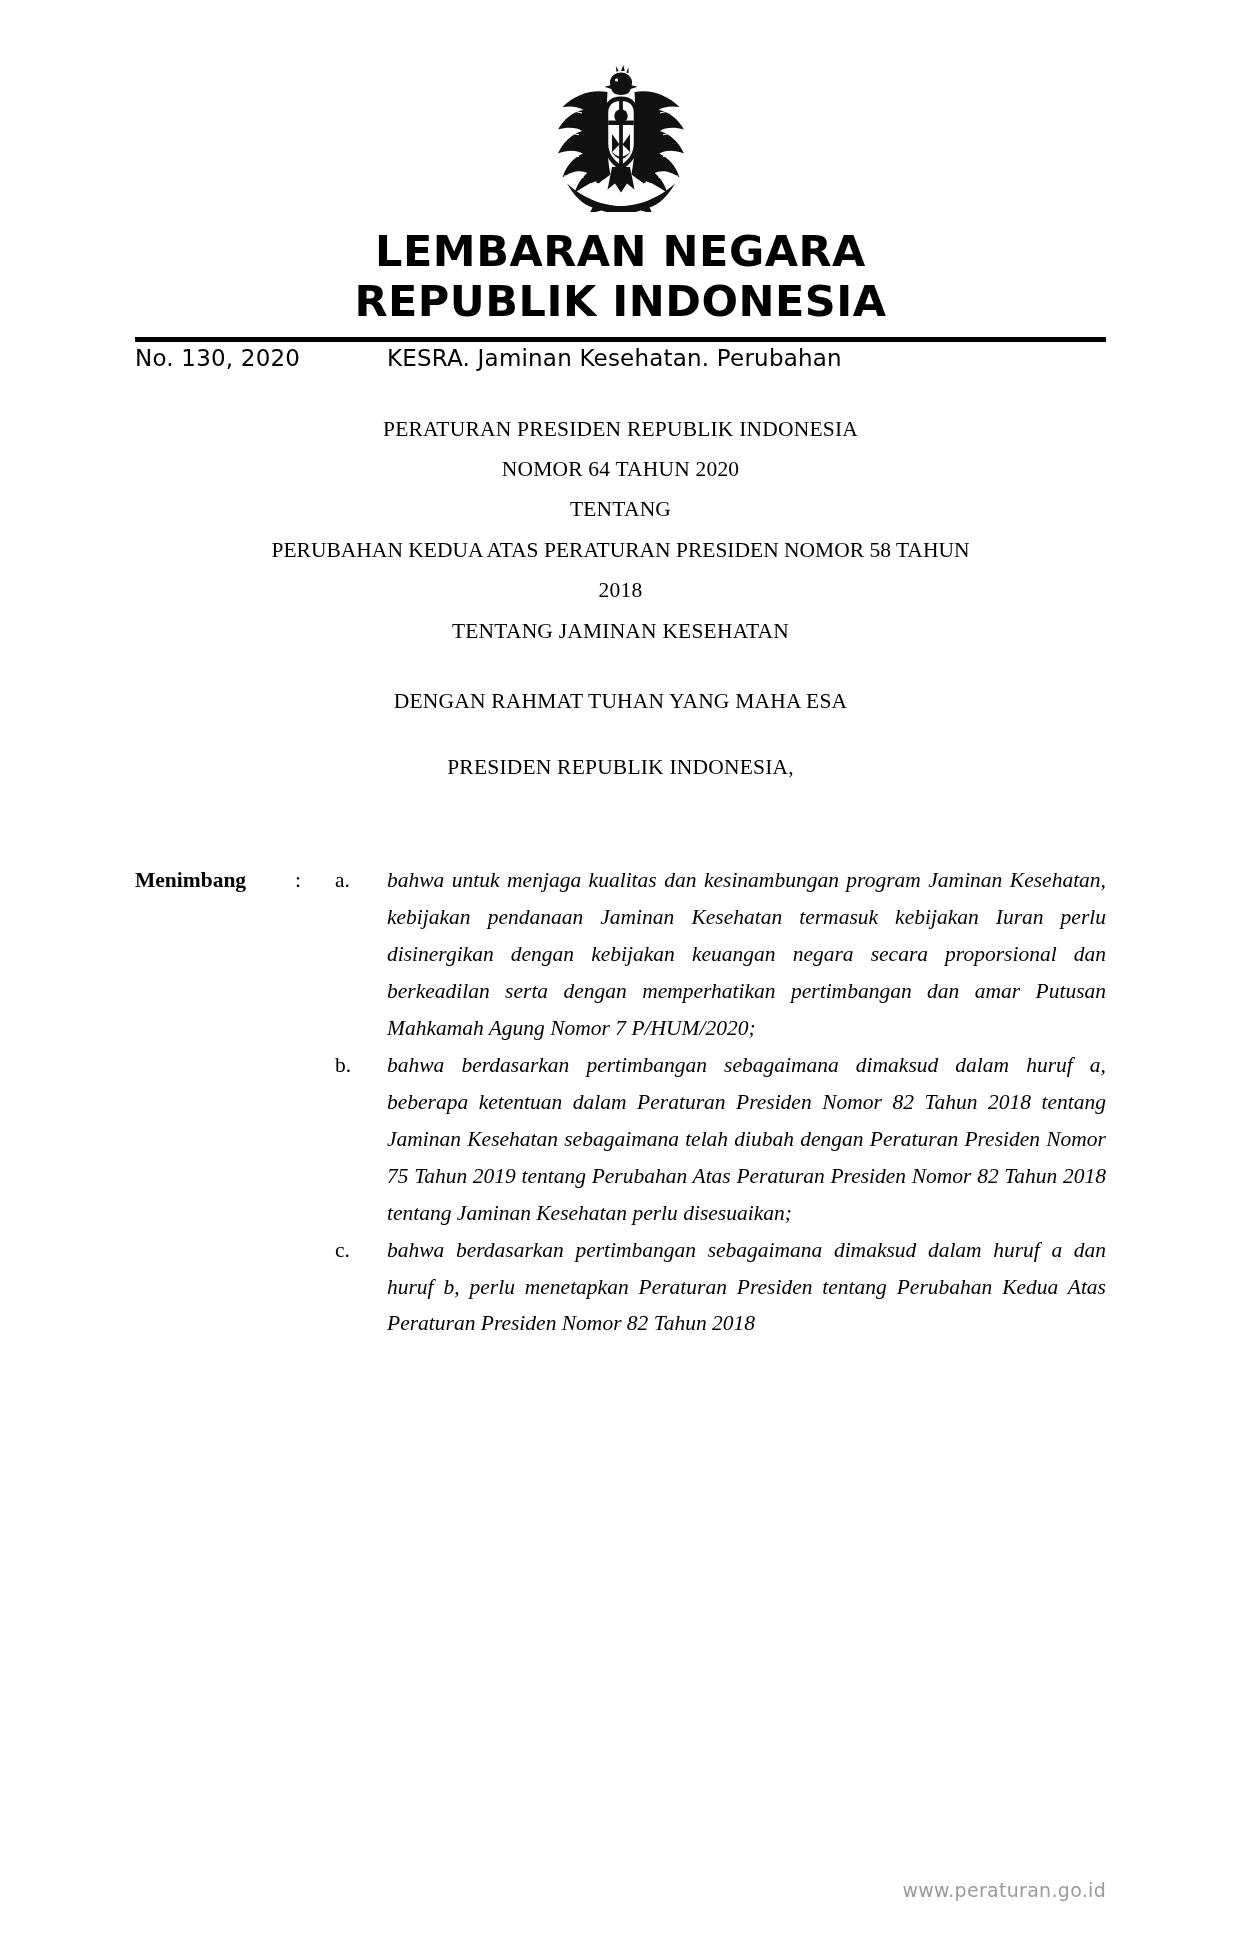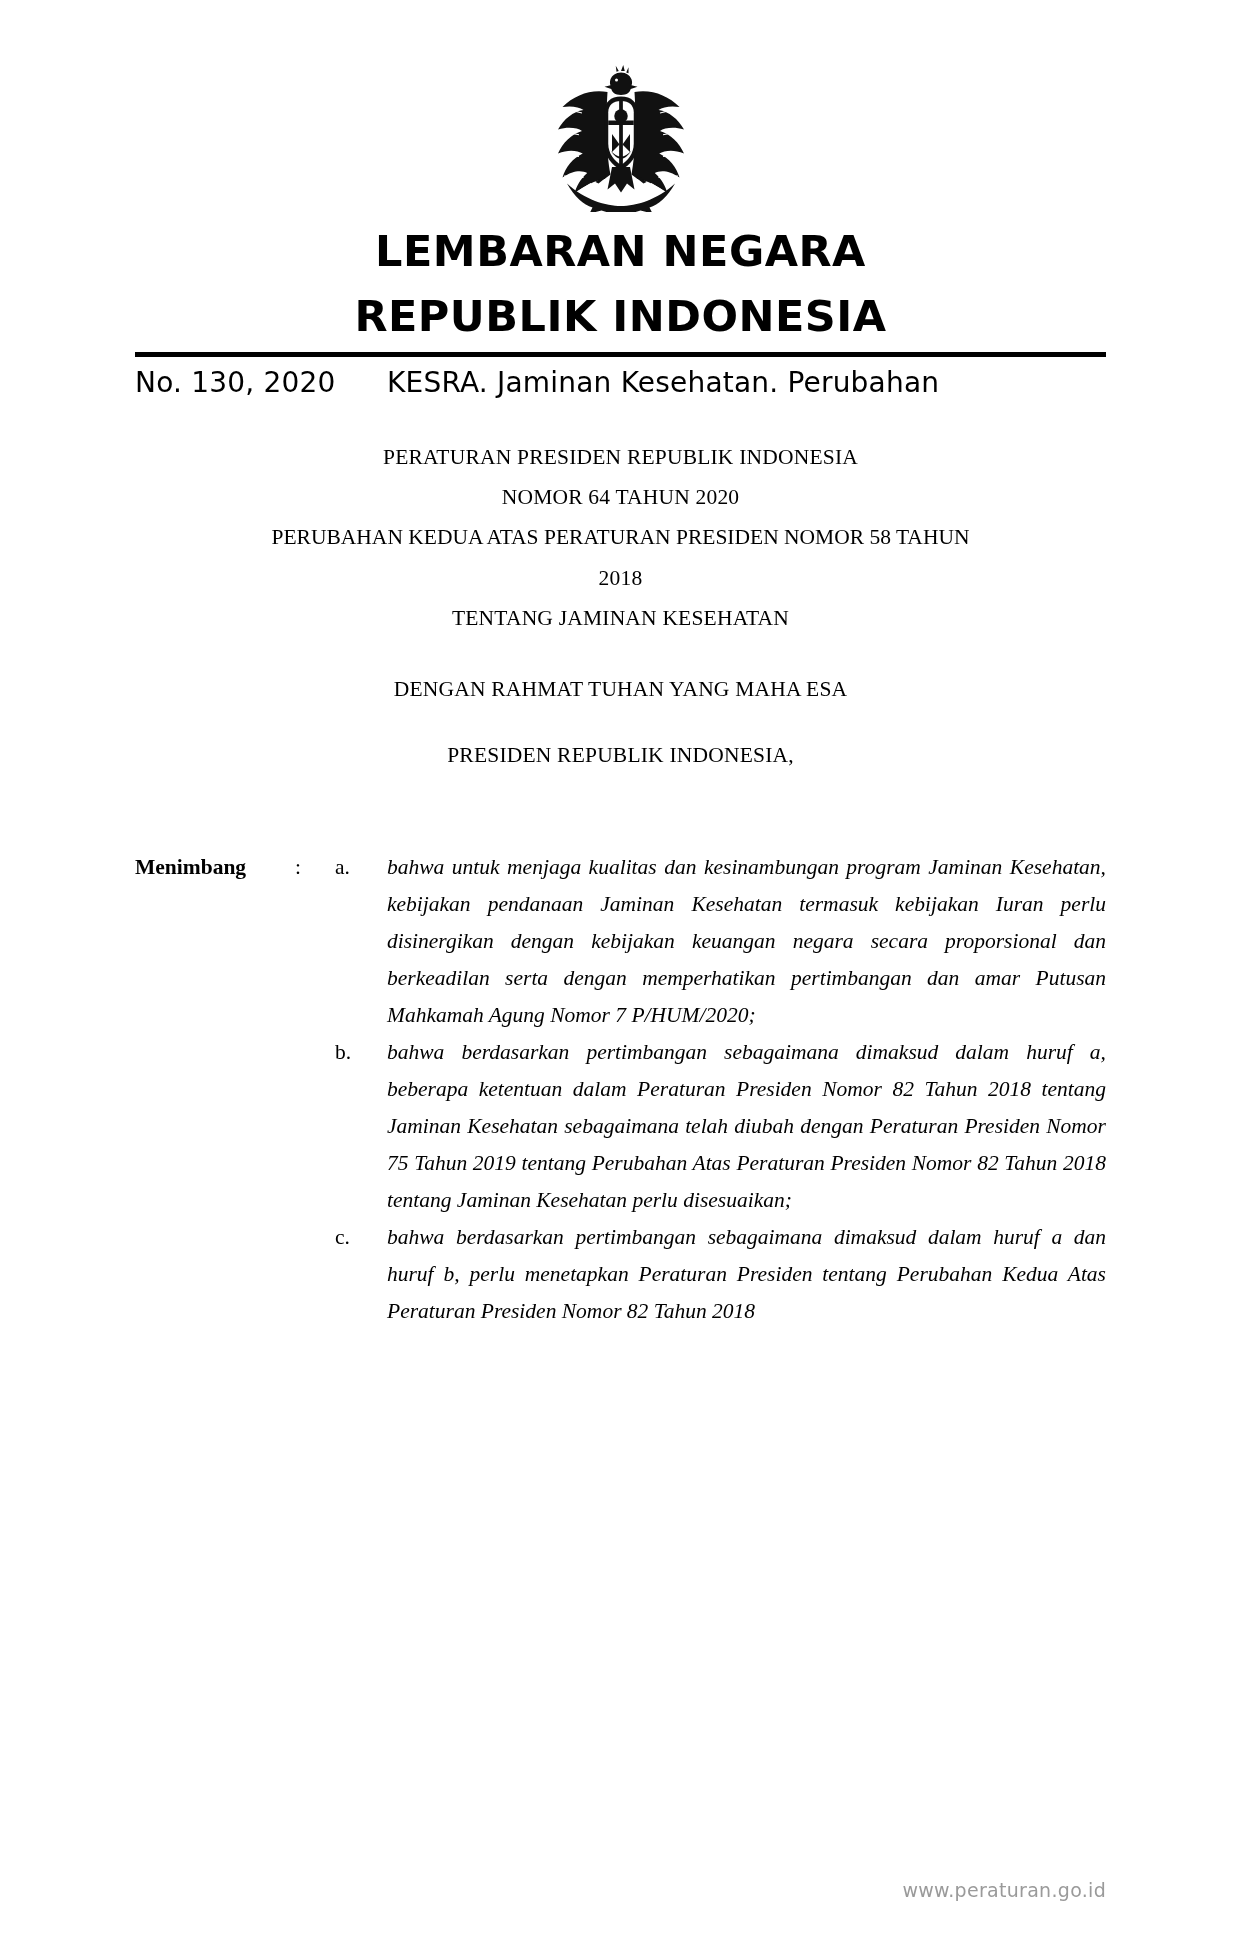--- a/index.html
+++ b/index.html
@@ -38,35 +38,35 @@
   .masthead {
     text-align: center;
     font-family: "DejaVu Sans", sans-serif;
     font-weight: bold;
     font-size: 43px;
     letter-spacing: 0.5px;
     line-height: 1.17;
     margin-top: 14px;
     color: #000;
   }
-  .masthead .line2 { margin-top: 15px; text-align: center; }
+  .masthead .line2 { margin-top: 0; text-align: center; }
 
   .rule {
     border: none;
     border-top: 5px solid #000;
     margin: 10px 0 0 0;
   }
 
   
   .issue-line {
     display: flex;
     align-items: baseline;
-    font-size: 28px;
+    font-size: 23px;
     font-family: "DejaVu Sans", sans-serif;
-    margin-top: 9px;
+    margin-top: 3px;
     letter-spacing: 0.2px;
   }
   .issue-no {
     width: 252px;
     flex: 0 0 252px;
   }
   .issue-subject {
     flex: 1 1 auto;
   }
 
@@ -180,20 +180,21 @@
   <hr class="rule">
 
   <div class="issue-line">
     <div class="issue-no">No. 130, 2020</div>
     <div class="issue-subject">KESRA. Jaminan Kesehatan. Perubahan</div>
   </div>
 
   <div class="title-block">
     <div>PERATURAN PRESIDEN REPUBLIK INDONESIA</div>
     <div>NOMOR 64 TAHUN 2020</div>
+    <div>TENTANG</div>
     <div class="wide">PERUBAHAN KEDUA ATAS PERATURAN PRESIDEN NOMOR 58 TAHUN</div>
     <div>2018</div>
     <div>TENTANG JAMINAN KESEHATAN</div>
     <div class="spacer-sm"></div>
     <div>DENGAN RAHMAT TUHAN YANG MAHA ESA</div>
     <div class="spacer-xs"></div>
     <div>PRESIDEN REPUBLIK INDONESIA,</div>
   </div>
 
   <div class="considering">

